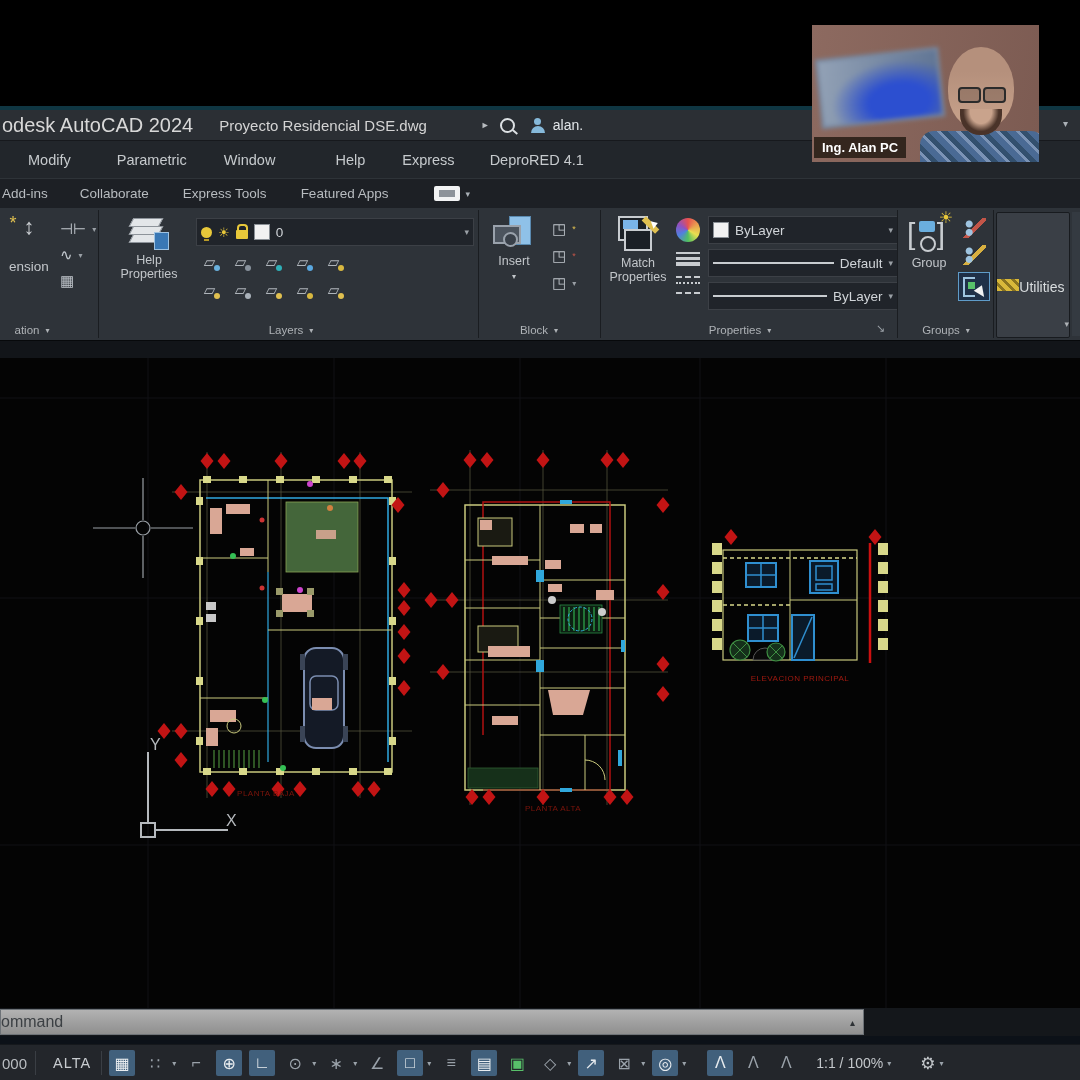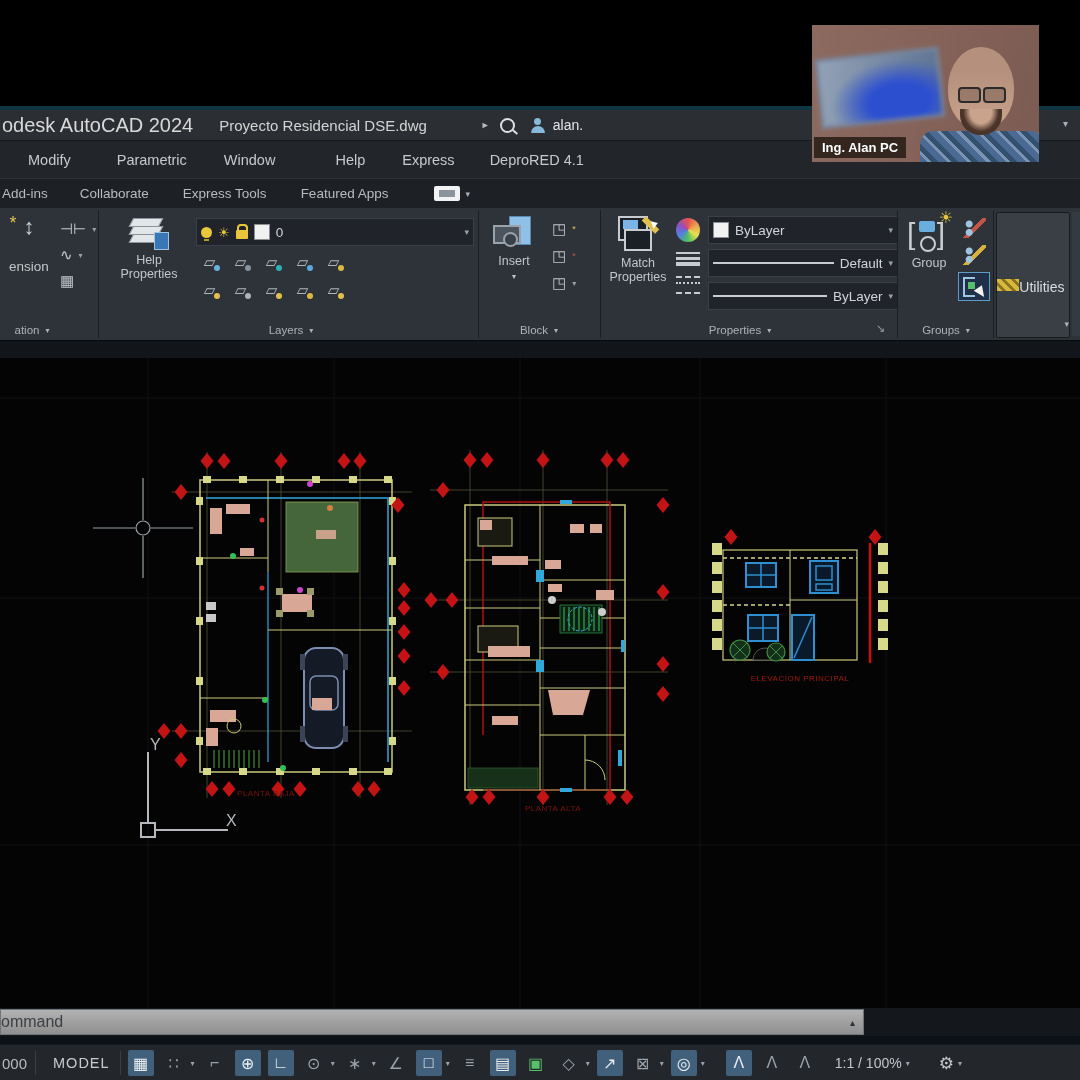--- a/index.html
+++ b/index.html
@@ -713,21 +713,21 @@
 <div class="abs" id="cmdrow">
   <div id="cmdbar">
     <span class="ctext">ommand</span>
     <span class="up">▴</span>
   </div>
 </div>
 <div class="abs" id="below-cmd"></div>
 
 <div class="abs" id="statusbar">
   <span class="coords">000</span>
-  <span class="model">MODEL</span>
+  <span class="model">ALTA</span>
   <span class="sicon active">▦</span>
   <span class="sicon">∷</span>
   <span class="scaret">▾</span>
   <span class="sicon">⌐</span>
   <span class="sicon active">⊕</span>
   <span class="sicon active">∟</span>
   <span class="sicon">⊙</span>
   <span class="scaret">▾</span>
   <span class="sicon">∗</span>
   <span class="scaret">▾</span>

